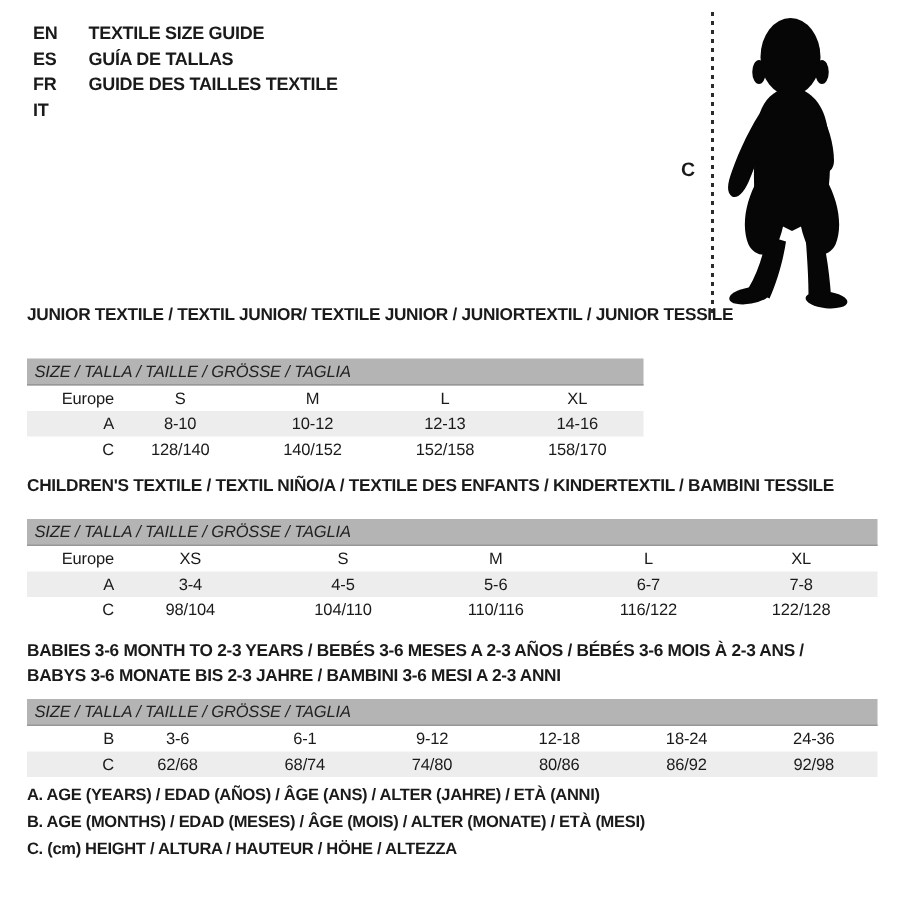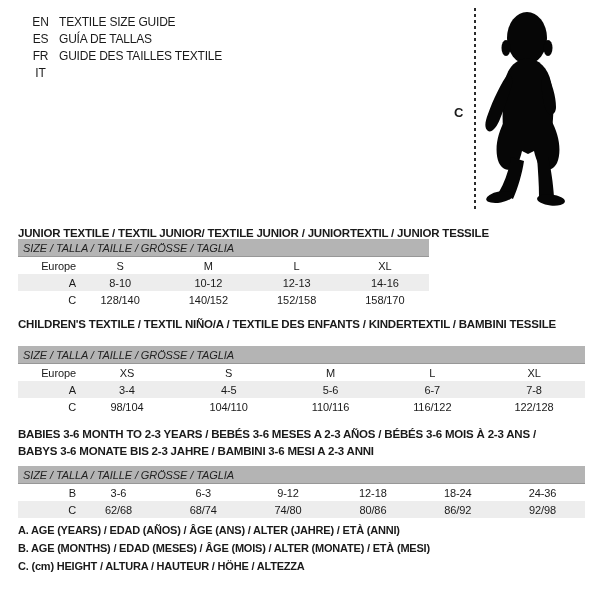--- a/index.html
+++ b/index.html
@@ -1,21 +1,21 @@
 <!DOCTYPE html>
 <html><head>
 <meta charset="utf-8">
 <style>
   html,body{margin:0;padding:0;background:#fff;}
   .page{position:relative;width:600px;height:600px;background:#fff;overflow:hidden;
         font-family:"Liberation Sans",sans-serif;color:#1a1a1a;}
 
   
   .lang-list{position:absolute;left:22px;top:13px;}
-  .lang-row{display:flex;height:17px;align-items:center;font-weight:normal;font-size:12px;letter-spacing:-0.2px;text-align:center;}
+  .lang-row{display:flex;height:17px;align-items:center;font-weight:bold;font-size:12px;letter-spacing:-0.2px;}
   .lang-code{width:37px;flex:0 0 37px;}
 
   
   .height-line{position:absolute;left:474px;top:8px;width:2px;height:202px;
                background:repeating-linear-gradient(to bottom,#2b2b2b 0 3px,transparent 3px 6px);}
   .height-label{position:absolute;left:454px;top:105px;font-weight:bold;font-size:13px;}
   .baby-svg{position:absolute;left:481px;top:8px;width:96px;height:200px;}
 
   
   .section-title{position:absolute;left:18px;font-weight:bold;font-size:11.5px;letter-spacing:-0.2px;white-space:nowrap;}
@@ -68,21 +68,21 @@
       <path d="M28,64 C20,75 12,92 7,106 C4,114 3,120 7,123 C11,125 16,119 19,111 C24,99 29,84 32,73 Z"></path>
       <path d="M65,64 C71,75 75,88 75,99 C75,106 70,109 66,104 C62,97 61,84 60,73 Z"></path>
       <path d="M24,112 C16,126 13,143 18,155 C22,163 31,164 36,158 C38,153 40,148 41,143 L47,146 L53,143 C54,148 56,153 58,158 C63,164 72,163 76,155 C81,143 78,126 70,112 Z"></path>
       <path d="M30,149 C28,162 24,174 18,184 L32,191 C37,180 41,166 43,153 Z"></path>
       <ellipse cx="19" cy="189" rx="14" ry="5.5" transform="rotate(-10 19 189)"></ellipse>
       <path d="M56,149 C57,163 58,176 58,189 L73,189 C72,175 70,160 67,149 Z"></path>
       <ellipse cx="70" cy="192" rx="14" ry="5.5" transform="rotate(6 70 192)"></ellipse>
     </g>
   </svg>
 
-  <div class="section-title" style="top:227px;">JUNIOR TEXTILE / TEXTIL JUNIOR/ TEXTILE JUNIOR / JUNIORTEXTIL / JUNIOR TESSILE</div>
+  <div class="section-title" style="top:204px;">JUNIOR TEXTILE / TEXTIL JUNIOR/ TEXTILE JUNIOR / JUNIORTEXTIL / JUNIOR TESSILE</div>
   <div class="size-table" style="top:239px;width:411px;">
     <div class="size-bar">SIZE / TALLA / TAILLE / GRÖSSE / TAGLIA</div>
     <div class="trow">
       <div class="tlabel">Europe</div>
       <div class="tcell">S</div>
       <div class="tcell">M</div>
       <div class="tcell">L</div>
       <div class="tcell">XL</div>
     </div>
     <div class="trow alt">
@@ -132,21 +132,21 @@
 
   <div class="section-title two-line" style="top:426px;">
     <div>BABIES 3-6 MONTH TO 2-3 YEARS / BEBÉS 3-6 MESES A 2-3 AÑOS / BÉBÉS 3-6 MOIS À 2-3 ANS /</div>
     <div>BABYS 3-6 MONATE BIS 2-3 JAHRE / BAMBINI 3-6 MESI A 2-3 ANNI</div>
   </div>
   <div class="size-table" style="top:466px;width:567px;">
     <div class="size-bar">SIZE / TALLA / TAILLE / GRÖSSE / TAGLIA</div>
     <div class="trow">
       <div class="tlabel">B</div>
       <div class="tcell">3-6</div>
-      <div class="tcell">6-3</div>
+      <div class="tcell">6-1</div>
       <div class="tcell">9-12</div>
       <div class="tcell">12-18</div>
       <div class="tcell">18-24</div>
       <div class="tcell">24-36</div>
     </div>
     <div class="trow alt">
       <div class="tlabel">C</div>
       <div class="tcell">62/68</div>
       <div class="tcell">68/74</div>
       <div class="tcell">74/80</div>

